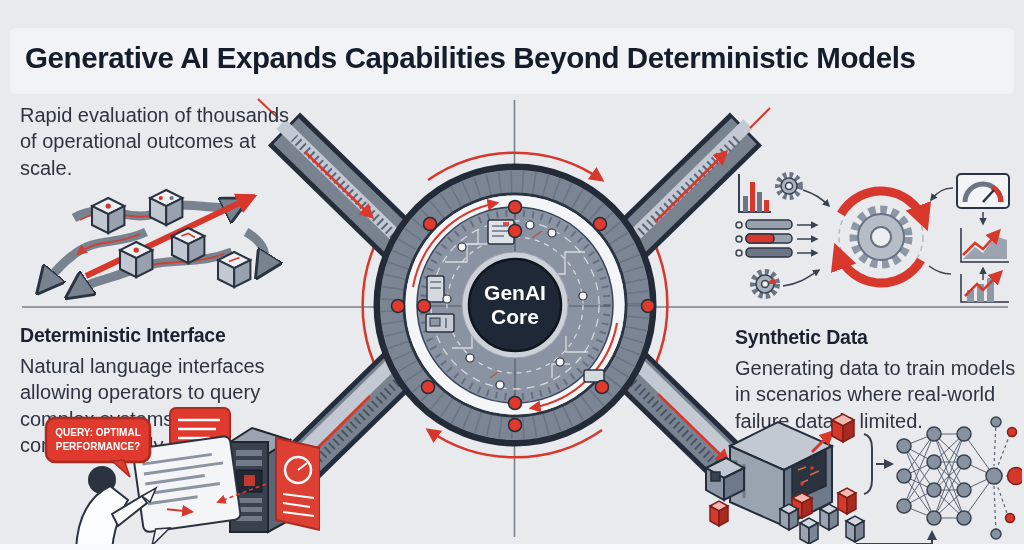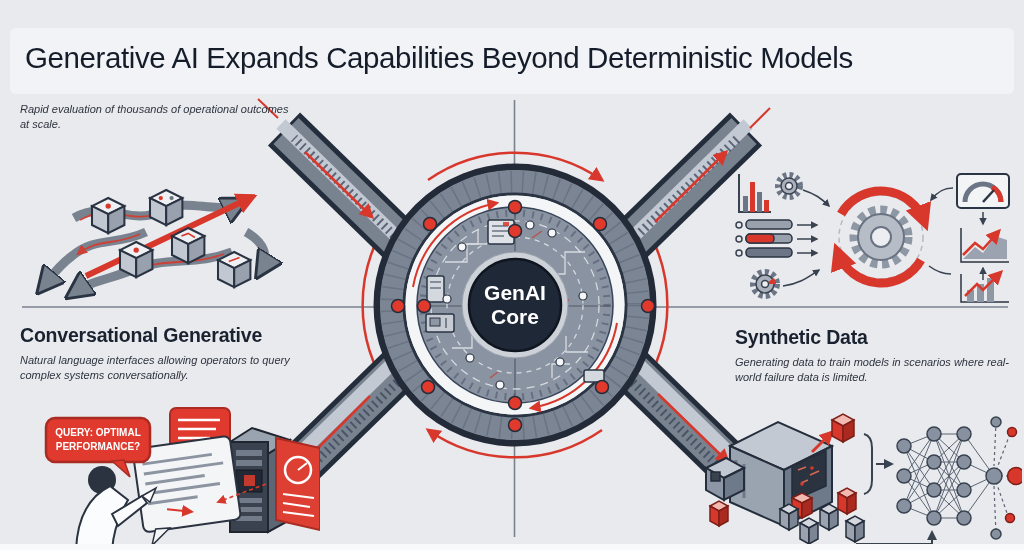--- a/index.html
+++ b/index.html
@@ -8,30 +8,30 @@
     position:relative; width:1024px; height:550px; overflow:hidden;
     background:#e8eaee;
     font-family:"Liberation Sans", sans-serif;
   }
   .title-panel{
     position:absolute; left:10px; top:28px; width:1004px; height:66px;
     background:#f1f3f6; border-radius:6px;
   }
   .page-title{
     position:absolute; left:25px; top:41px; width:980px;
-    font-size:29.5px; font-weight:400; letter-spacing:-0.4px; color:#151d2b;
+    font-size:29.5px; font-weight:700; letter-spacing:-0.4px; color:#151d2b;
     white-space:nowrap;
   }
   .quad{ position:absolute; }
   .quad h2{
     font-size:19.5px; font-weight:800; color:#1a2230; letter-spacing:-0.2px;
     margin-bottom:6px;
   }
   .quad p{
-    font-size:11px; line-height:1.32; color:#2e343f;font-style:italic;
+    font-size:20px; line-height:1.32; color:#2e343f;
   }
   .q-tl{ left:20px; top:102px; width:272px; }
   .q-tr{ left:735px; top:103px; width:262px; }
   .q-bl{ left:20px; top:324px; width:286px; }
   .q-br{ left:735px; top:326px; width:300px; }
   .hub-svg{ position:absolute; left:0; top:0; }
   .illus{ position:absolute; }
   .il-tl{ left:14px; top:170px; }
   .il-tr{ left:731px; top:170px; }
   .il-bl{ left:18px; top:406px; }
@@ -184,21 +184,21 @@
     <text x="515" y="324" text-anchor="middle" font-size="21" font-weight="700" fill="#ffffff" font-family="Liberation Sans, sans-serif">Core</text>
   </g>
 </svg>
 
 <div class="quad q-tl">
   <p>Rapid evaluation of thousands of operational outcomes at scale.</p>
 </div>
 <div class="quad q-tr">
 </div>
 <div class="quad q-bl">
-  <h2>Conversational Generative</h2>
+  <h2>Deterministic Interface</h2>
   <p>Natural language interfaces allowing operators to query complex systems conversationally.</p>
 </div>
 <div class="quad q-br">
   <h2>Synthetic Data</h2>
   <p>Generating data to train models in scenarios where real-world failure data is limited.</p>
 </div>
 
 <svg class="illus il-tl" width="292" height="140" viewBox="0 0 292 140">
   <defs>
     <marker id="ar" viewBox="0 0 10 10" refX="8" refY="5" markerWidth="6" markerHeight="6" orient="auto">

